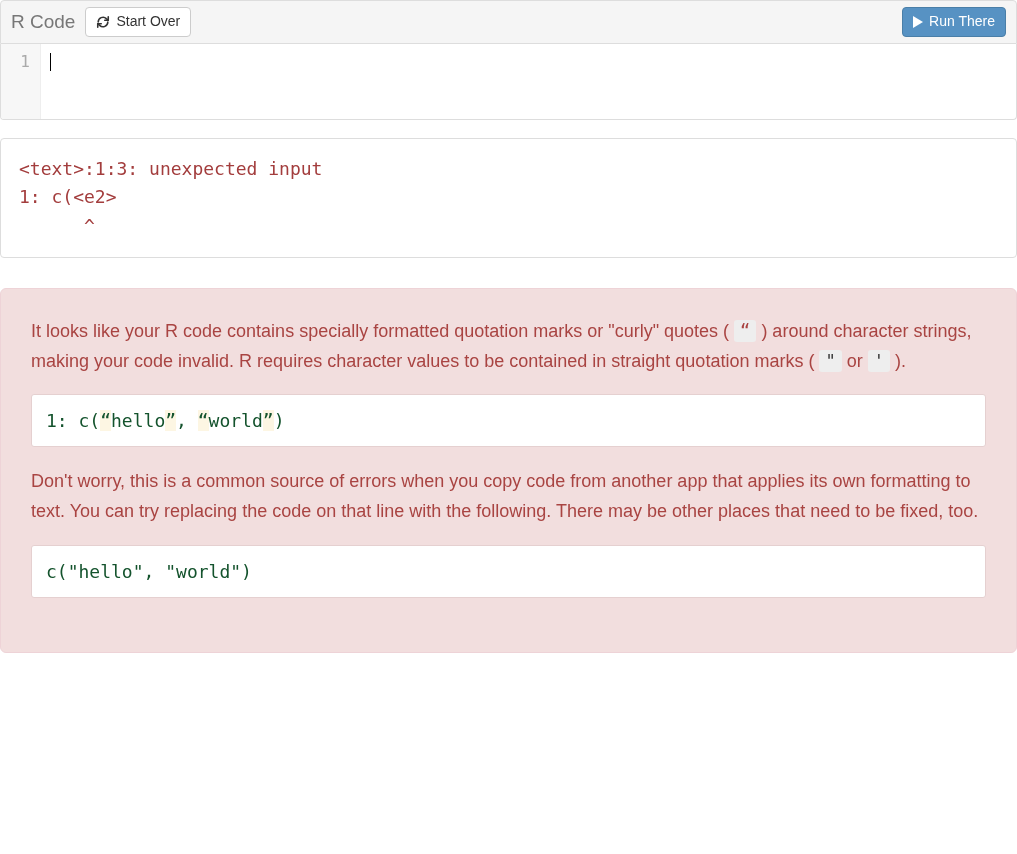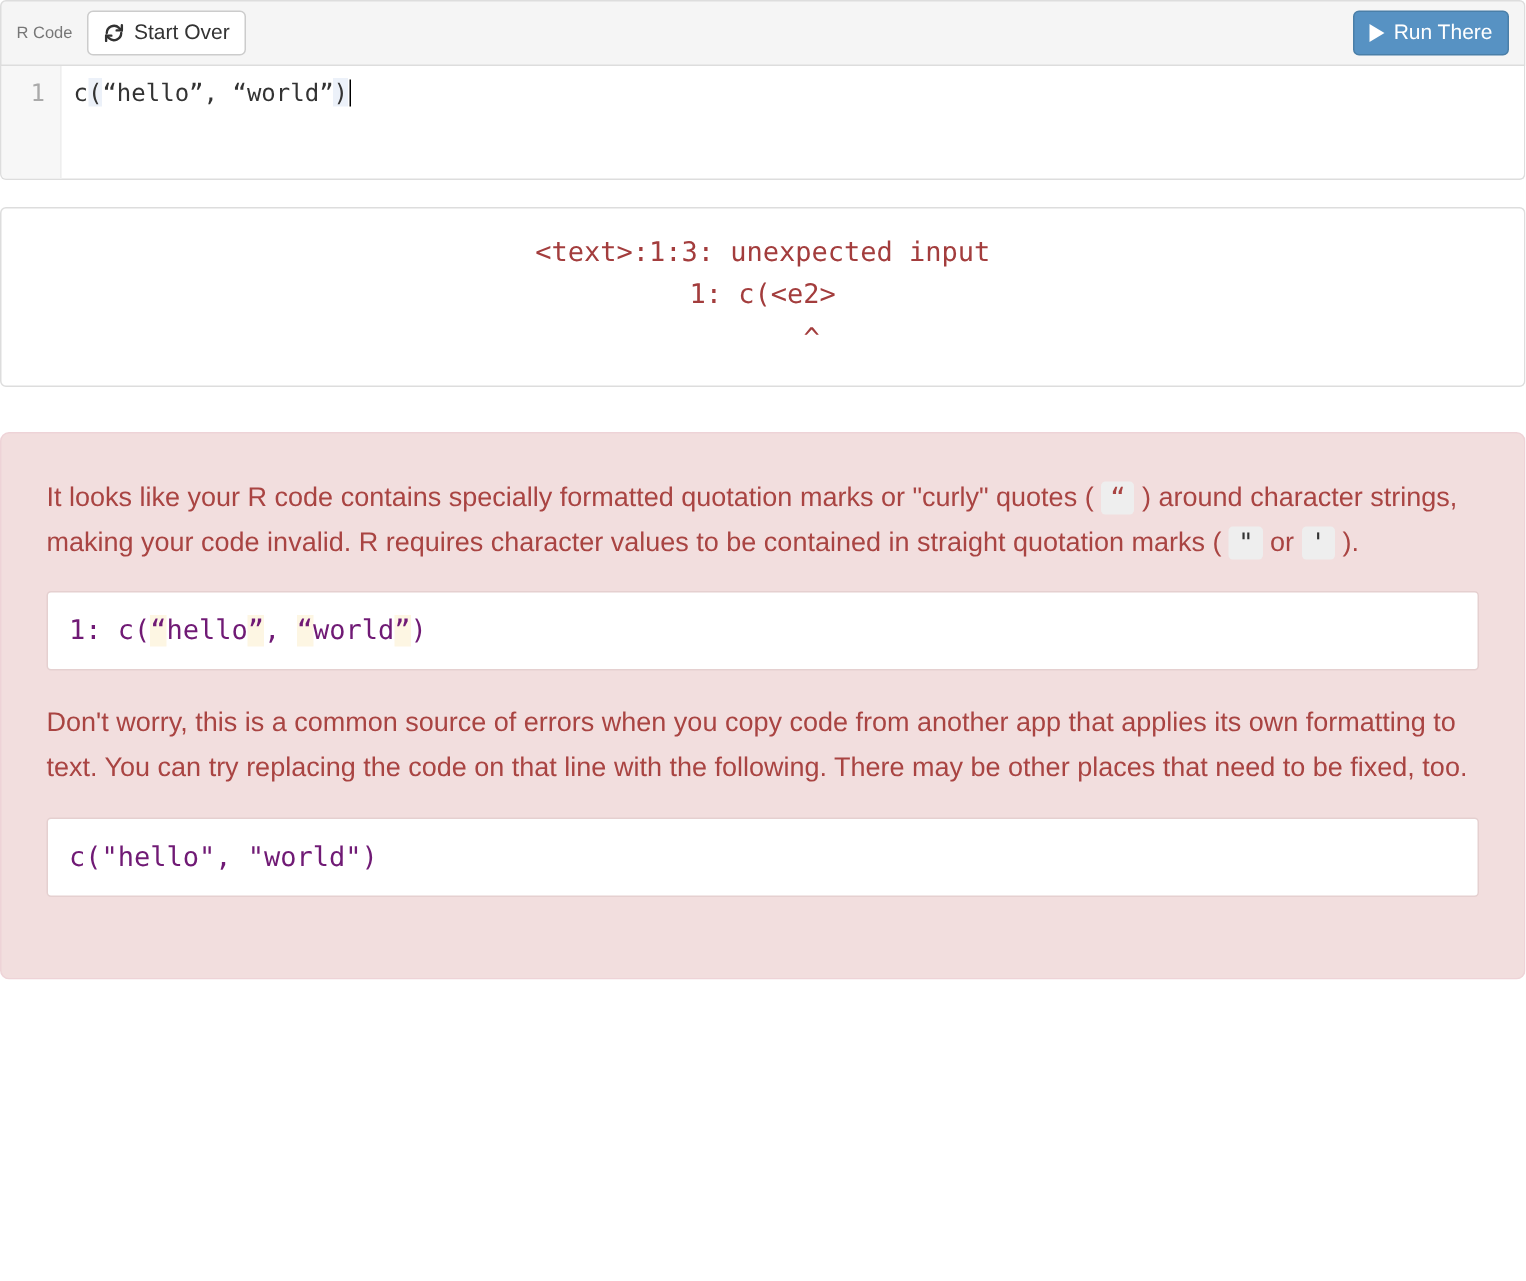--- a/index.html
+++ b/index.html
@@ -18,21 +18,21 @@
     background: #f5f5f5;
     border: 1px solid #ddd;
     border-radius: 4px 4px 0 0;
     padding: 6px 10px;
     display: flex;
     align-items: center;
     gap: 10px;
   }
   .toolbar-label {
     color: #777;
-    font-size: 11px;
+    font-size: 19px;
   }
   .btn {
     display: inline-flex;
     align-items: center;
     gap: 6px;
     border: 1px solid #ccc;
     background: #fff;
     color: #333;
     padding: 4px 10px;
     border-radius: 4px;
@@ -96,21 +96,20 @@
   .output-block {
     border: 1px solid #ddd;
     border-radius: 4px;
     margin-top: 18px;
     padding: 16px 18px;
     font-family: "Menlo", "Consolas", monospace;
     font-size: 18px;
     color: #a33d3d;
     white-space: pre;
     line-height: 1.6;
-    text-align: center;
   }
   .feedback {
     background: #f2dede;
     border: 1px solid #eed3d7;
     border-radius: 6px;
     margin-top: 30px;
     padding: 28px 30px 34px 30px;
     color: #a94442;
     font-size: 18px;
     line-height: 1.65;
@@ -128,21 +127,21 @@
   .feedback code.inline.curly {
     color: #a94442;
   }
   .feedback pre {
     background: #fff;
     border: 1px solid #e5d0d0;
     border-radius: 3px;
     padding: 12px 14px;
     font-family: "Menlo", "Consolas", monospace;
     font-size: 18px;
-    color: #701a75;
+    color: #14532d;
     margin: 10px 0 20px 0;
     overflow-x: auto;
     line-height: 1.5;
   }
   .feedback pre .hl {
     background: #fdf6e3;
   }
 </style>
 </head>
 <body>
@@ -166,21 +165,21 @@
     <button class="btn btn-primary">
       <span class="icon-play"></span>
       <span>Run There</span>
     </button>
   </div>
 
   <div class="editor">
     <div class="gutter">
       <div>1</div>
     </div>
-    <div class="code-area"><span>c<span class="bracket">(</span>“hello”, “world”<span class="bracket">)</span></span><span class="cursor"></span></div>
+    <div class="code-area"><span class="cursor"></span></div>
   </div>
 
   <div class="output-block">&lt;text&gt;:1:3: unexpected input
 1: c(&lt;e2&gt;
       ^</div>
 
   <div class="feedback">
     <p>
       <span>It looks like your R code contains specially formatted quotation marks or "curly" quotes (</span>
       <code class="inline curly">“</code>

